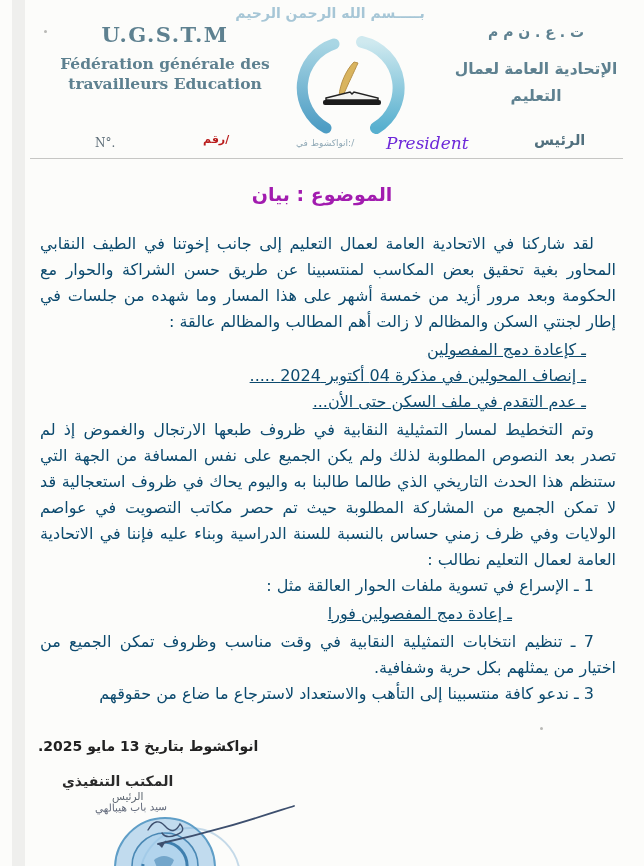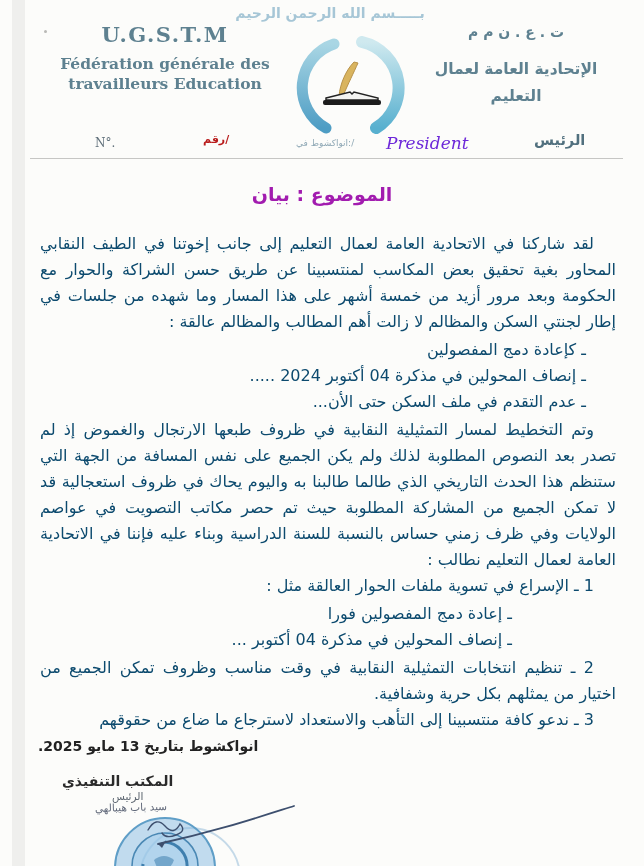--- a/index.html
+++ b/index.html
@@ -13,21 +13,21 @@
   
   .bismillah{
     position:absolute; top:5px; left:235px; width:190px; text-align:center;
     color:#a6c6d6; font-size:14px; font-weight:bold; letter-spacing:-0.5px;
   }
   .org-left{position:absolute; top:22px; left:38px; width:254px; text-align:center; color:#5e8190;
             font-family:"DejaVu Serif",serif; font-weight:bold;}
   .org-left .acr{font-size:21px; letter-spacing:1.5px; margin-bottom:7px;}
   .org-left .fr{font-size:15.5px; line-height:20px;}
   .logo{position:absolute; top:36px; left:296px; width:112px; height:102px;}
-  .org-right{position:absolute; top:24px; left:418px; width:196px; text-align:center; color:#5e8190;
+  .org-right{position:absolute; top:24px; left:438px; width:196px; text-align:center; color:#5e8190;
              font-weight:bold; direction:rtl;}
   .org-right .acr{font-size:14px; margin-bottom:8px; letter-spacing:1px;}
   .org-right .l1{font-size:15.5px; margin-bottom:9px;margin-top:20px;}
   .org-right .l2{font-size:15.5px;}
   .hrow{position:absolute; top:130px; left:0; width:644px; height:26px;}
   .hrow .no{position:absolute; left:95px; top:6px; font-size:12px; color:#60707b; font-family:"DejaVu Serif",serif;}
   .hrow .raqm{position:absolute; left:203px; top:3px; font-size:11px; font-weight:bold; color:#b91c1c;}
   .hrow .nkt{position:absolute; left:296px; top:8px; font-size:9px; color:#90a9b6;}
   .hrow .pres{position:absolute; left:386px; top:3px; font-size:17px; font-style:italic;
               font-family:"DejaVu Serif",serif; color:#6d28d9;}
@@ -39,21 +39,21 @@
            font-size:19px; font-weight:bold; color:#a21caf; direction:rtl;}
 
   
   .body{
     position:absolute; top:231px; left:40px; width:576px;
     direction:rtl; text-align:justify; font-size:16px; line-height:26px; color:#0c4a6e;
   }
   .body p{margin:0;}
   .indent{text-indent:22px;}
   ul.dashlist{list-style:none; margin:2px 0; padding:0;}
-  ul.dashlist li{padding-right:30px; line-height:26px;}
+  ul.dashlist li{padding-right:30px; line-height:26px;text-decoration:underline;}
   ul.sublist li{padding-right:104px;}
   .mt{margin-top:3px;}
 
   
   .dateline{position:absolute; top:738px; left:38px; font-size:14px; font-weight:bold;
             color:#222; direction:rtl;}
   .office{position:absolute; top:773px; left:62px; font-size:14px; font-weight:bold;
           color:#2a2a2a; direction:rtl;}
   .pres-small{position:absolute; top:790px; left:112px; font-size:10.5px; color:#5d6670; direction:rtl;}
   .hand-name{position:absolute; top:801px; left:95px; font-size:10.5px; color:#61697a;
@@ -117,23 +117,22 @@
     <p class="indent">لقد شاركنا في الاتحادية العامة لعمال التعليم إلى جانب إخوتنا في الطيف النقابي المحاور بغية تحقيق بعض المكاسب لمنتسبينا عن طريق حسن الشراكة والحوار مع الحكومة وبعد مرور أزيد من خمسة أشهر على هذا المسار وما شهده من جلسات في إطار لجنتي السكن والمظالم لا زالت أهم المطالب والمظالم عالقة :</p>
     <ul class="dashlist">
       <li>ـ كإعادة دمج المفصولين</li>
       <li>ـ إنصاف المحولين في مذكرة 04 أكتوبر 2024 .....</li>
       <li>ـ عدم التقدم في ملف السكن حتى الأن...</li>
     </ul>
     <p class="indent mt">وتم التخطيط لمسار التمثيلية النقابية في ظروف طبعها الارتجال والغموض إذ لم تصدر بعد النصوص المطلوبة لذلك ولم يكن الجميع على نفس المسافة من الجهة التي ستنظم هذا الحدث التاريخي الذي طالما طالبنا به واليوم يحاك في ظروف استعجالية قد لا تمكن الجميع من المشاركة المطلوبة حيث تم حصر مكاتب التصويت في عواصم الولايات وفي ظرف زمني حساس بالنسبة للسنة الدراسية وبناء عليه فإننا في الاتحادية العامة لعمال التعليم نطالب :</p>
     <p class="indent">1 ـ الإسراع في تسوية ملفات الحوار العالقة مثل :</p>
     <ul class="dashlist sublist">
       <li>ـ إعادة دمج المفصولين فورا</li>
-      <li>ـ إنصاف المحولين في مذكرة 04 أكتوبر ...</li>
     </ul>
-    <p class="indent">2 ـ تنظيم انتخابات التمثيلية النقابية في وقت مناسب وظروف تمكن الجميع من اختيار من يمثلهم بكل حرية وشفافية.</p>
+    <p class="indent">7 ـ تنظيم انتخابات التمثيلية النقابية في وقت مناسب وظروف تمكن الجميع من اختيار من يمثلهم بكل حرية وشفافية.</p>
     <p class="indent">3 ـ ندعو كافة منتسبينا إلى التأهب والاستعداد لاسترجاع ما ضاع من حقوقهم</p>
   </div>
 
   <div class="dateline">انواكشوط بتاريخ 13 مايو 2025.</div>
   <div class="office">المكتب التنفيذي</div>
   <div class="pres-small">الرئيس</div>
   <div class="hand-name">سيد باب هيبالهي</div>
 
   <div class="stampwrap">
     <svg width="250" height="120" viewBox="0 0 250 120">

